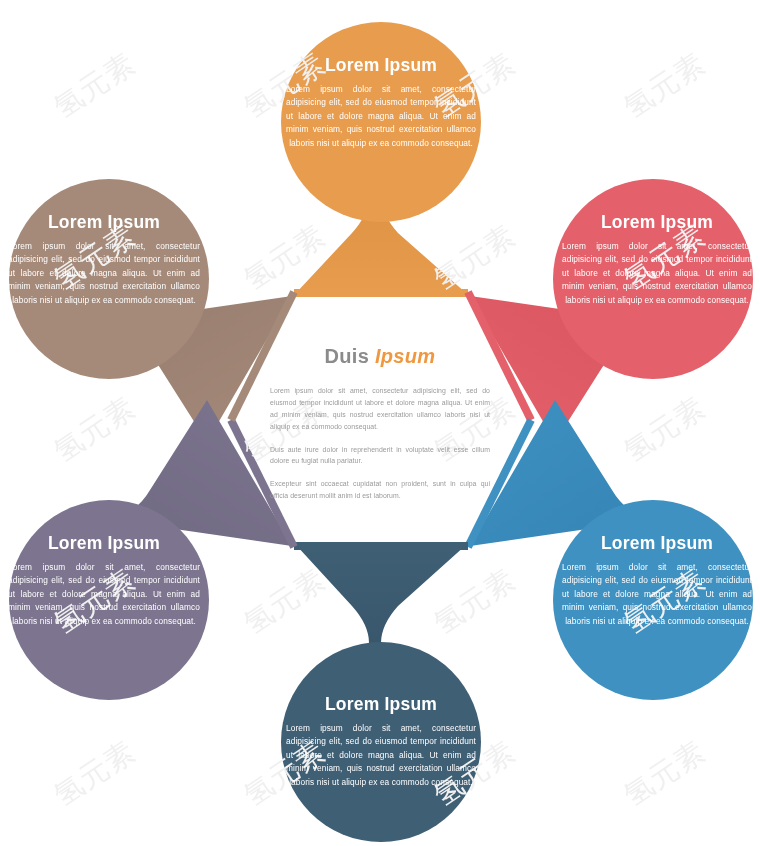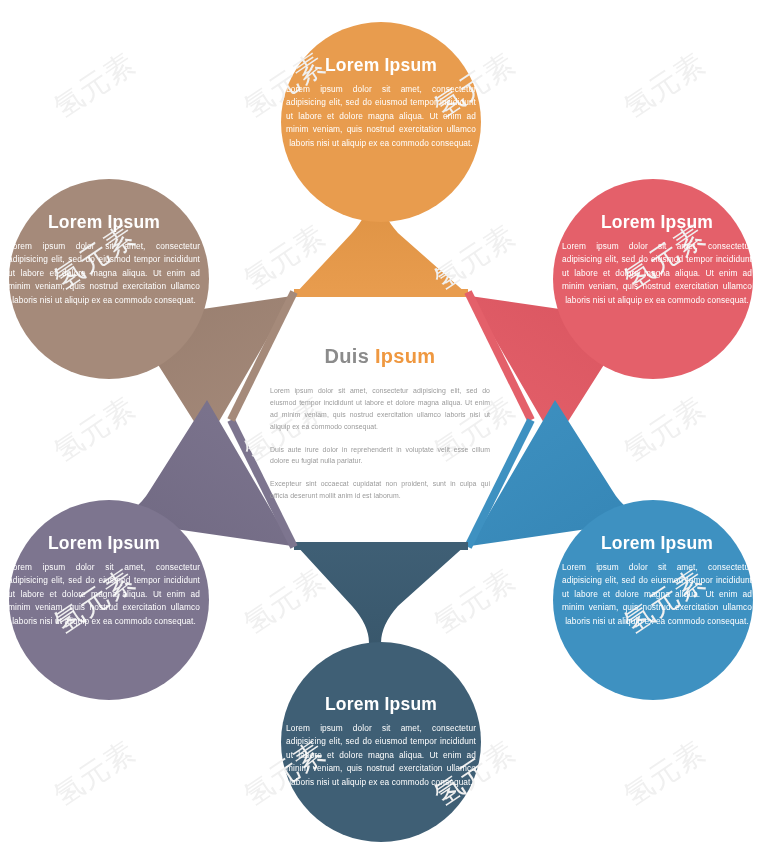--- a/index.html
+++ b/index.html
@@ -70,21 +70,21 @@
     box-sizing:border-box;
   }
   #hex-content h2{
     margin:0 0 17px 0;
     font-size:20px;
     font-weight:bold;
     text-align:center;
     color:#8b8b8b;
     letter-spacing:.3px;
   }
-  #hex-content h2 .accent{color:#ef9840;}
+  #hex-content h2 .accent{color:#ef9840;font-style:italic;}
   #hex-content p{
     margin:0 0 11px 0;
     font-size:6.9px;
     line-height:1.72;
     color:#9a9a9a;
     text-align:justify;
     letter-spacing:.05px;
   }
   #hex-content p:last-child{margin-bottom:0;}
 </style>

